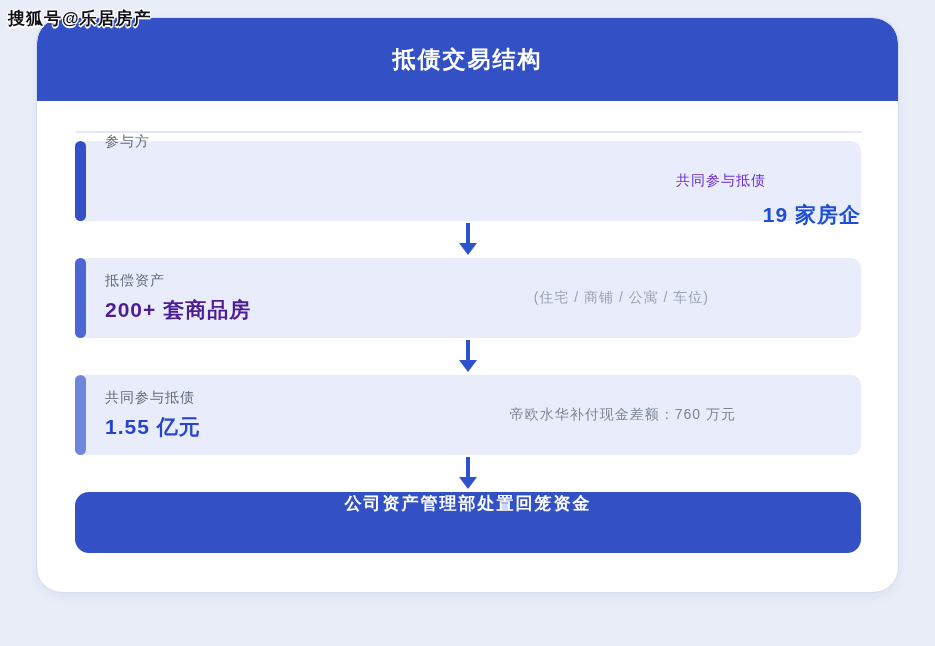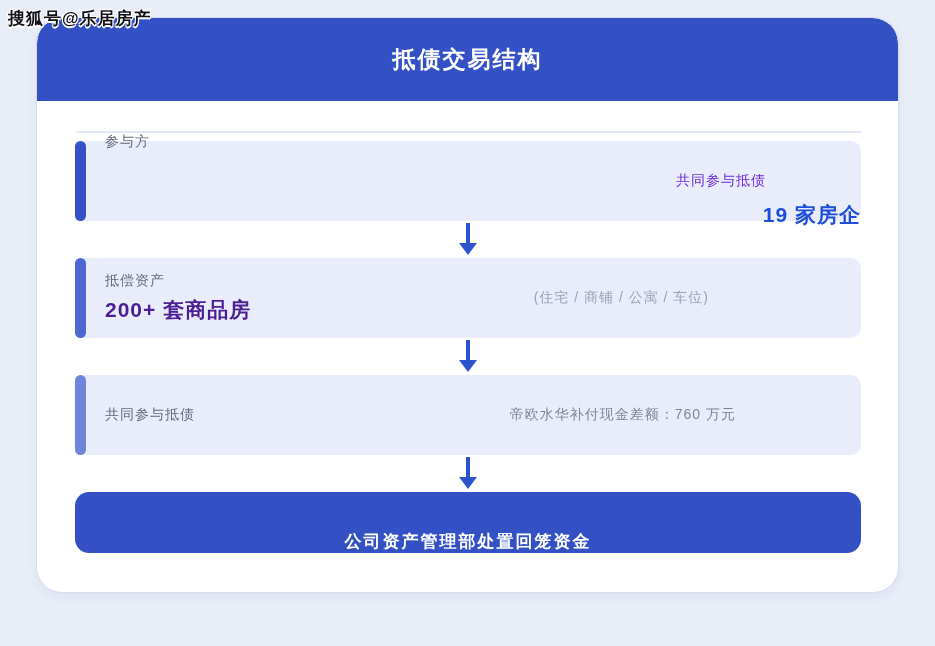--- a/index.html
+++ b/index.html
@@ -74,21 +74,21 @@
   .arrow-wrap {
     height: 37px;
     margin-left: 38px; margin-right: 37px;
     display: flex; align-items: center; justify-content: center;
   }
 
   .result-banner {
     margin-left: 38px; margin-right: 37px;
     height: 61px;
     border-radius: 14px;
-    display: flex; align-items: flex-end; justify-content: center;
+    display: flex; align-items: flex-start; justify-content: center;
   }
   .result-text { color: #ffffff; font-size: 17px; font-weight: 700; letter-spacing: 2px; }
 </style>
 </head>
 <body>
 
 <div class="watermark">搜狐号@乐居房产</div>
 
 <div class="card">
 
@@ -122,20 +122,21 @@
   <div class="arrow-wrap">
     <svg width="20" height="33" viewBox="0 0 20 33">
       <rect x="8" y="0" width="4" height="21" fill="#2c52cc"></rect>
       <polygon points="1,20 19,20 10,32" fill="#2c52cc"></polygon>
     </svg>
   </div>
 
   <div class="flow-row">
     <div class="accent-bar" style="background: rgb(112, 133, 220);"></div>
     <div class="step-label">共同参与抵债</div>
+    <div class="step-value" style="color: rgb(37, 69, 204);">1.55 亿元</div>
     <div class="step-note note-3">帝欧水华补付现金差额：760 万元</div>
   </div>
 
   <div class="arrow-wrap">
     <svg width="20" height="33" viewBox="0 0 20 33">
       <rect x="8" y="0" width="4" height="21" fill="#2c52cc"></rect>
       <polygon points="1,20 19,20 10,32" fill="#2c52cc"></polygon>
     </svg>
   </div>
 

